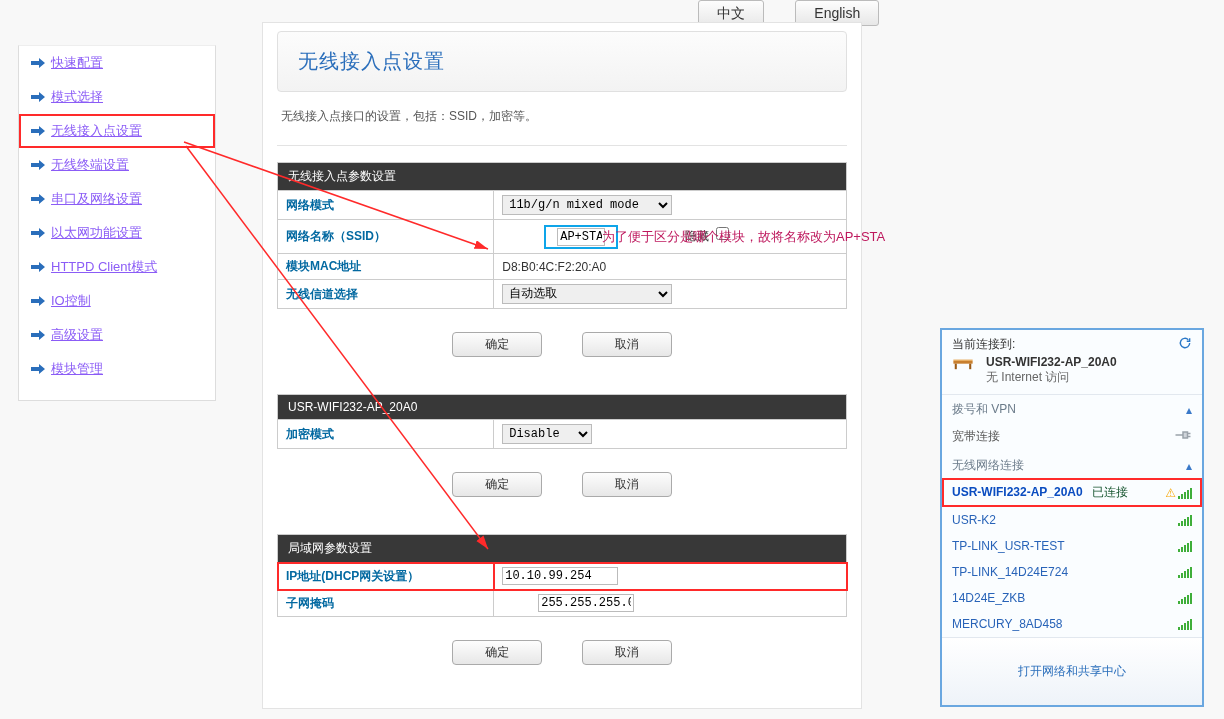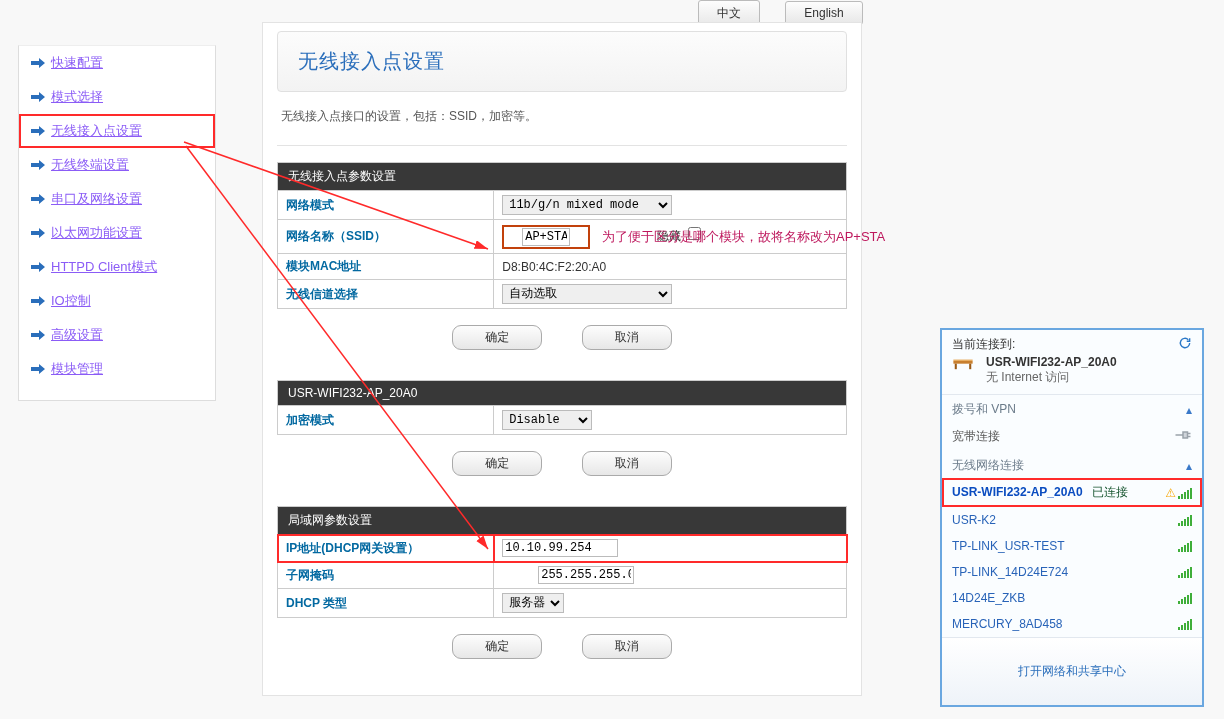--- a/index.html
+++ b/index.html
@@ -20,23 +20,23 @@
     position: absolute;
     top: 0;
     left: 698px;
   }
   .lang-btn {
     display: inline-block;
     background: linear-gradient(#fdfdfd,#e7e7e7);
     border: 1px solid #bbb;
     border-radius: 3px;
     padding: 4px 18px;
-    margin-right: 22px;
+    margin-right: 28px;
     cursor: pointer;
-    font-size: 12px;
+    font-size: 14px;
   }
 
   
   .sidebar {
     position: absolute;
     left: 18px;
     top: 45px;
     width: 198px;
     border: 1px solid #ddd;
     border-top: 1px solid #eee;
@@ -123,28 +123,28 @@
     border: 1px solid #bbb;
     padding: 1px 2px;
   }
   .btn-row { text-align: center; margin: 8px 0 22px; }
   .btn {
     display: inline-block;
     min-width: 90px;
     padding: 3px 27px;
     background: linear-gradient(#fdfdfd,#e7e7e7);
     border: 1px solid #aaa;
-    border-radius: 9px;
-    margin: 8px 18px;
+    border-radius: 4px;
+    margin: 15px 18px;
     cursor: pointer;
     font-size: 12px;
   }
 
   .red-box { outline: 2px solid #ff2a2a; outline-offset: -1px; }
-  .red-box-padded { border: 2px solid #c2410c; padding:1px 18px; display:inline-block;}
+  .red-box-padded { border: 2px solid #0ea5e9; padding:1px 11px; display:inline-block;margin-left:42px;}
 
   
   .anno {
     position: absolute;
     color: #be185d;
     font-size: 13px;
     white-space: nowrap;
     margin-left: 42px;
   }
 
@@ -374,28 +374,20 @@
       <td class="red-box">
         <input type="text" style="width: 116px;" value="10.10.99.254">
       </td>
     </tr>
     <tr>
       <td class="key">子网掩码</td>
       <td>
         <input type="text" style="width: 96px; margin-left: 36px;" value="255.255.255.0">
       </td>
     </tr>
-    <tr>
-      <td class="key">DHCP 类型</td>
-      <td>
-        <select>
-          <option>服务器</option>
-        </select>
-      </td>
-    </tr>
   </tbody>
     </table>
   <div class="btn-row" style="margin-bottom:4px">
     <span class="btn">确定</span>
     <span class="btn">取消</span>
   </div>
 </div>
 
 <div class="anno" style="left:560px; top:228px;">为了便于区分是哪个模块，故将名称改为AP+STA</div>
 

